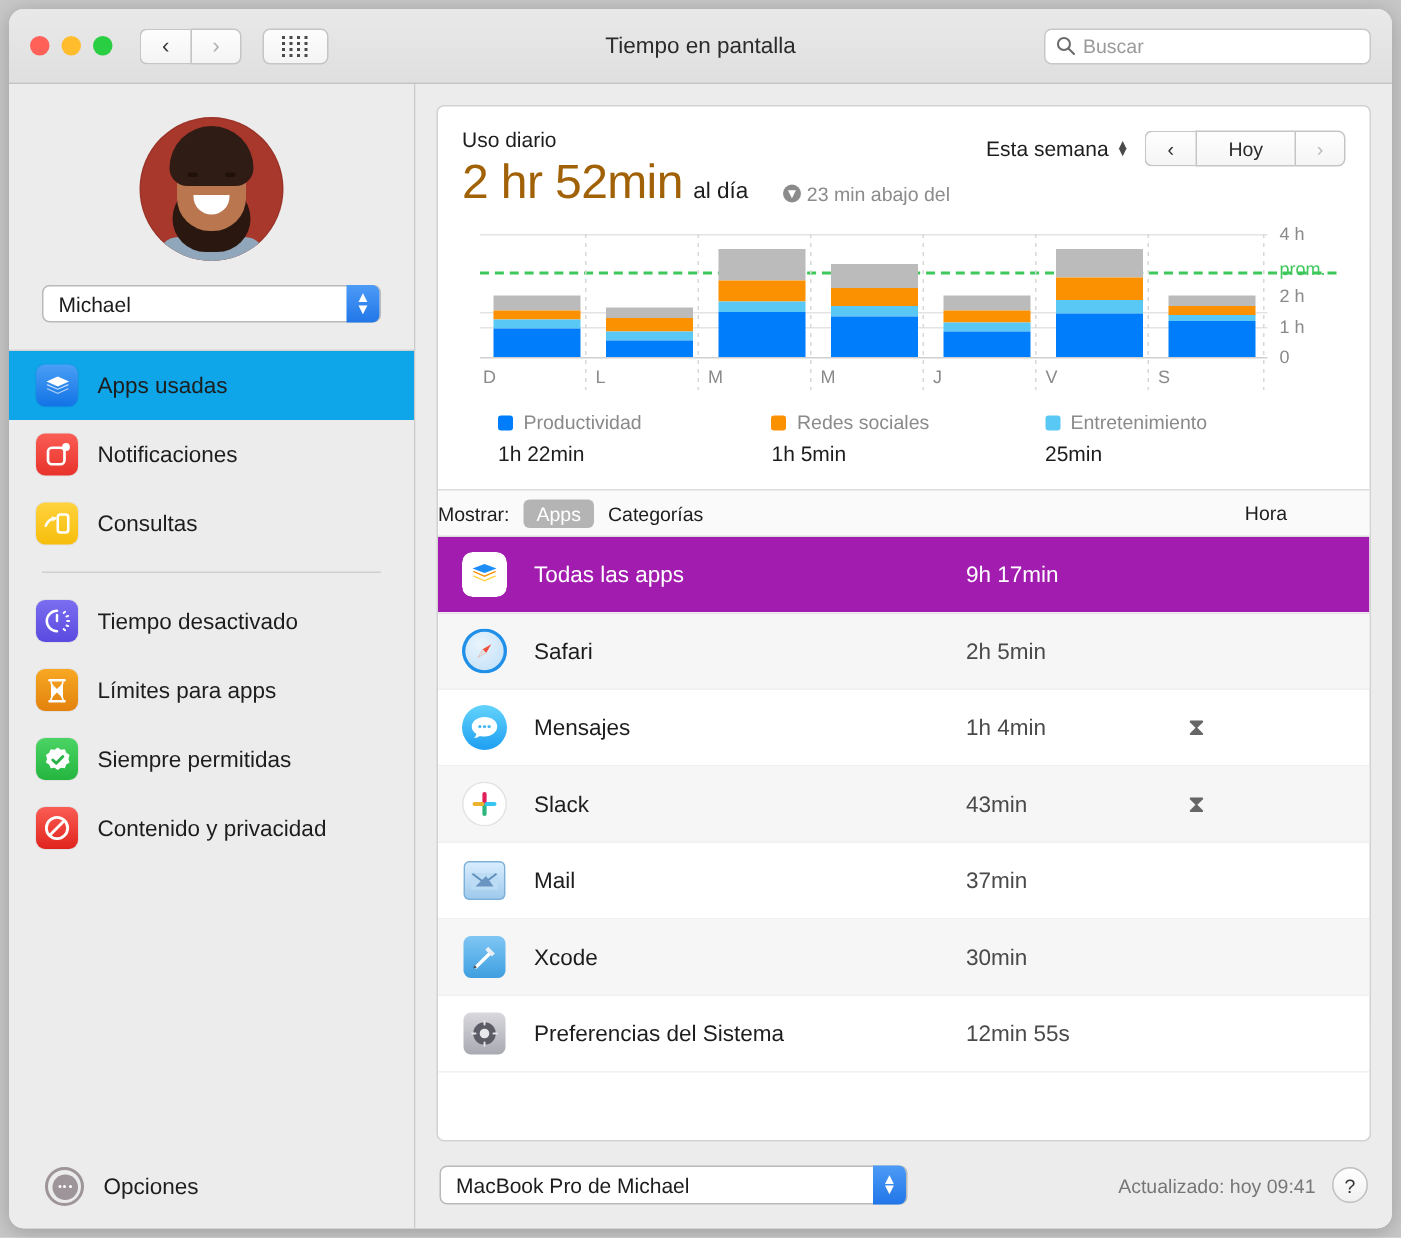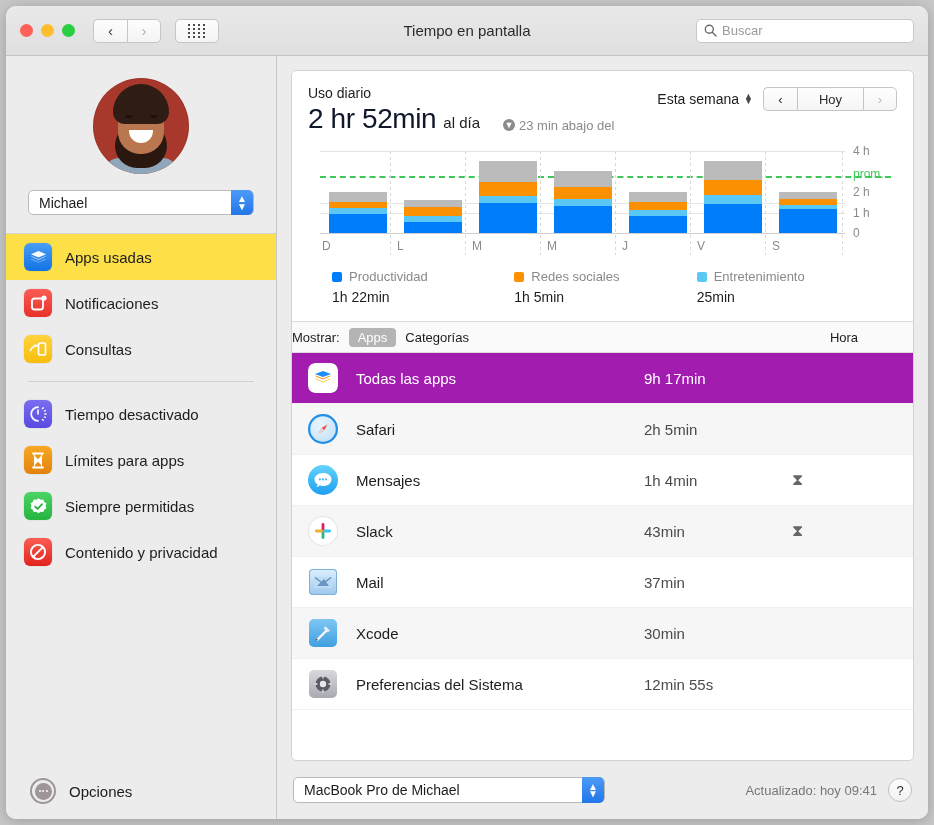--- a/index.html
+++ b/index.html
@@ -110,21 +110,21 @@
     display:flex; flex-direction:column; align-items:center; justify-content:center;
     color:#fff; line-height:.72; font-size:10px;
   }
   .divider-h { height:1px; background:#d2d2d2; margin:18px 0 0 0; }
   .navlist { margin-top:0; }
   .navitem {
     display:flex; align-items:center; gap:13px;
     height:46px; padding:0 18px;
     font-size:15px; color:#1d1d1d;
   }
-  .navitem.selected { background:#fde047; }
+  .navitem.selected { background:#0ea5e9; }
   .appicon {
     width:28px; height:28px; border-radius:6px; flex:0 0 28px;
     display:flex; align-items:center; justify-content:center;
     color:#fff; font-size:15px;
     box-shadow:0 0 0 .5px rgba(0,0,0,.07);
   }
   .ic-apps   { background:linear-gradient(#4a9ff5,#1273e6); }
   .ic-notif  { background:linear-gradient(#fa5d54,#e8322b); }
   .ic-cons   { background:linear-gradient(#ffd33d,#f7bd0c); }
   .ic-down   { background:linear-gradient(#7a6ef0,#5a4ae0); }
@@ -154,21 +154,21 @@
     border:1px solid #d2d2d2;
     border-radius:5px;
     flex:1; min-height:0;
     display:flex; flex-direction:column; overflow:hidden;
   }
   .chart-panel { padding:14px 16px 0 16px; }
   .chart-head { display:flex; align-items:flex-start; }
   .chart-head-left { flex:1; }
   .lbl-uso { font-size:14px; color:#1d1d1d; }
   .big-row { display:flex; align-items:baseline; gap:7px; margin-top:2px; }
-  .big-num { font-size:28px; color:#0f172a; letter-spacing:-.4px; }
+  .big-num { font-size:32px; color:#a16207; letter-spacing:-.4px; }
   .big-suffix { font-size:15px; color:#1d1d1d; }
   .below-note { display:flex; align-items:center; gap:4px; margin-left:16px; font-size:13px; color:#8b8b8b; }
   .arrow-badge { width:12px; height:12px; border-radius:50%; background:#8b8b8b; color:#fff;
                  font-size:9px; display:flex; align-items:center; justify-content:center; }
   .chart-head-right { display:flex; align-items:center; gap:10px; padding-top:2px; }
   .week-pop { display:flex; align-items:center; gap:5px; font-size:14px; color:#1d1d1d; }
   .week-chev { display:flex; flex-direction:column; line-height:.6; font-size:9px; color:#4a4a4a; }
   .seg { display:flex; }
   .segbtn {
     height:24px; min-width:34px; padding:0 9px;

